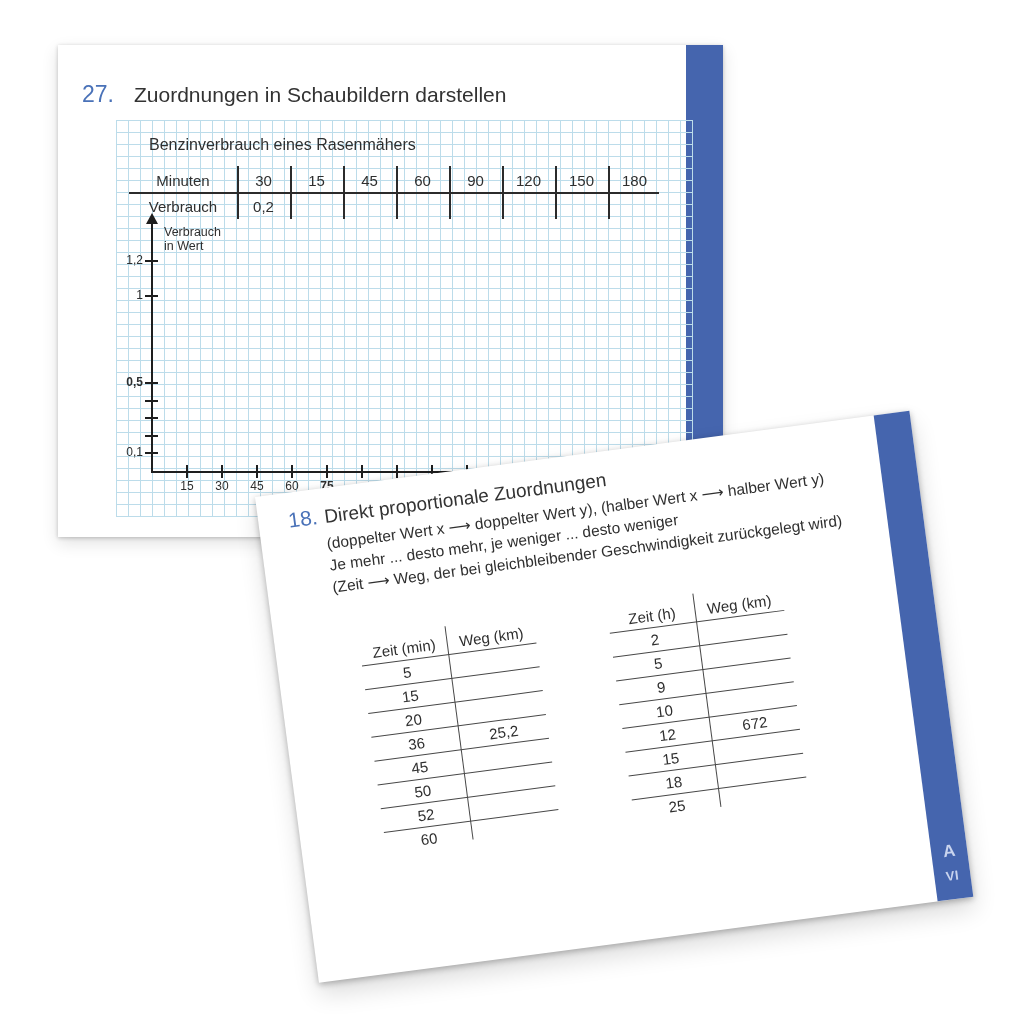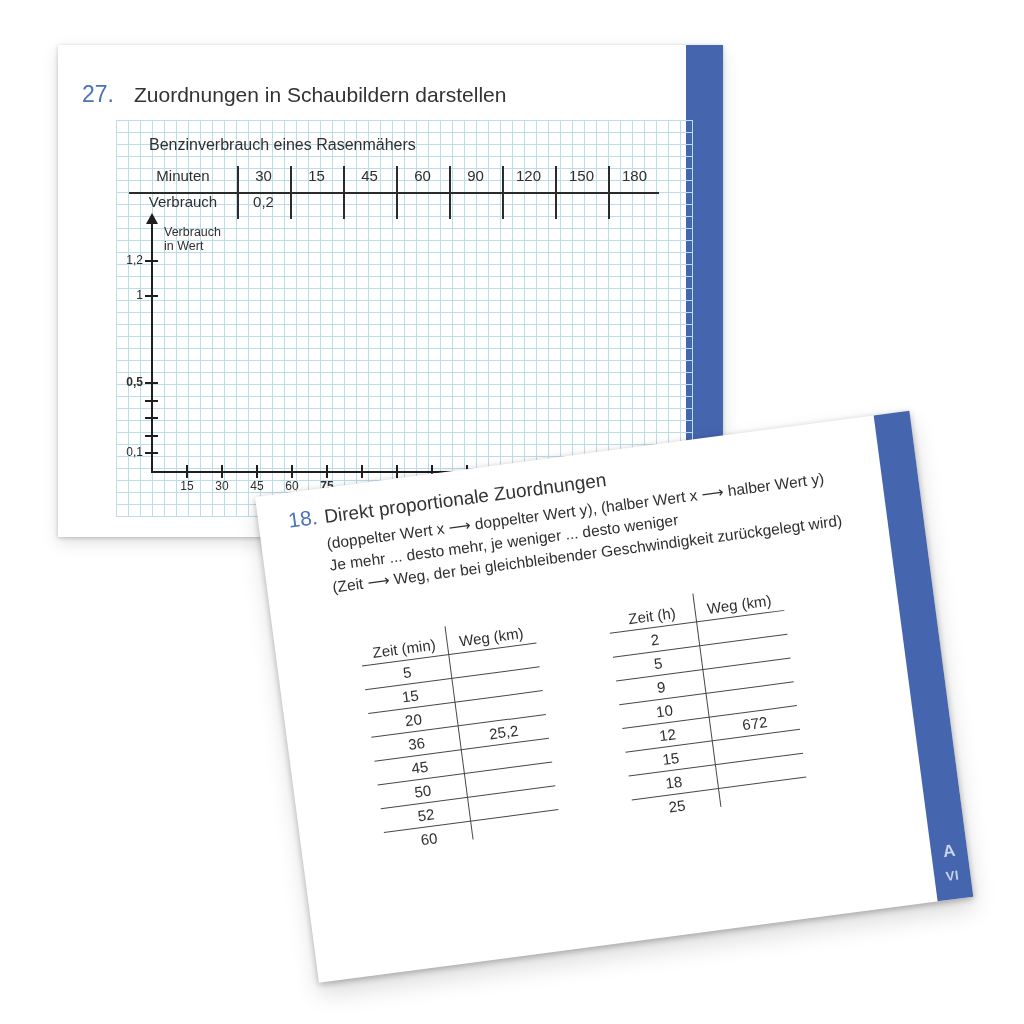--- a/index.html
+++ b/index.html
@@ -20,21 +20,21 @@
 
   
   .ex1-title{position:absolute;left:24px;top:36px;display:flex;align-items:baseline;gap:20px;white-space:nowrap;}
   .ex1-num{font-size:23px;color:var(--accent,#4a72b8);}
   .ex1-text{font-size:21px;color:#333;}
   .grid-area{position:absolute;left:34px;top:75px;width:577px;height:397px;
     background-image:
       repeating-linear-gradient(to right, var(--gridline,#bcdcea) 0 1px, transparent 1px 12px),
       repeating-linear-gradient(to bottom, var(--gridline,#bcdcea) 0 1px, transparent 1px 12px); margin-left: 24px;}
   .grid-caption{position:absolute;left:33px;top:16px;font-size:16px;}
-  .ft-row{position:absolute;left:13px;height:26px;display:flex;align-items:flex-start;}
+  .ft-row{position:absolute;left:13px;height:26px;display:flex;align-items:center;}
   .ft-label{width:108px;text-align:center;font-size:15px;}
   .ft-cell{width:53px;text-align:center;font-size:15px;}
   .ft-hline{position:absolute;left:13px;top:72px;width:530px;height:1.5px;background:#2b2b2b;}
   .ft-vsep{position:absolute;top:46px;height:53px;width:1.5px;background:#2b2b2b;}
   .y-axis{position:absolute;left:35px;top:103px;width:2px;height:250px;background:var(--axis,#1e1e1e);}
   .y-arrow{position:absolute;left:30px;top:93px;width:0;height:0;
     border-left:6px solid transparent;border-right:6px solid transparent;
     border-bottom:11px solid var(--axis,#1e1e1e);}
   .x-axis{position:absolute;left:36px;top:351px;width:512px;height:2px;background:var(--axis,#1e1e1e);}
   .axis-ylabel{position:absolute;left:48px;top:106px;font-size:12.5px;line-height:13.5px;}

